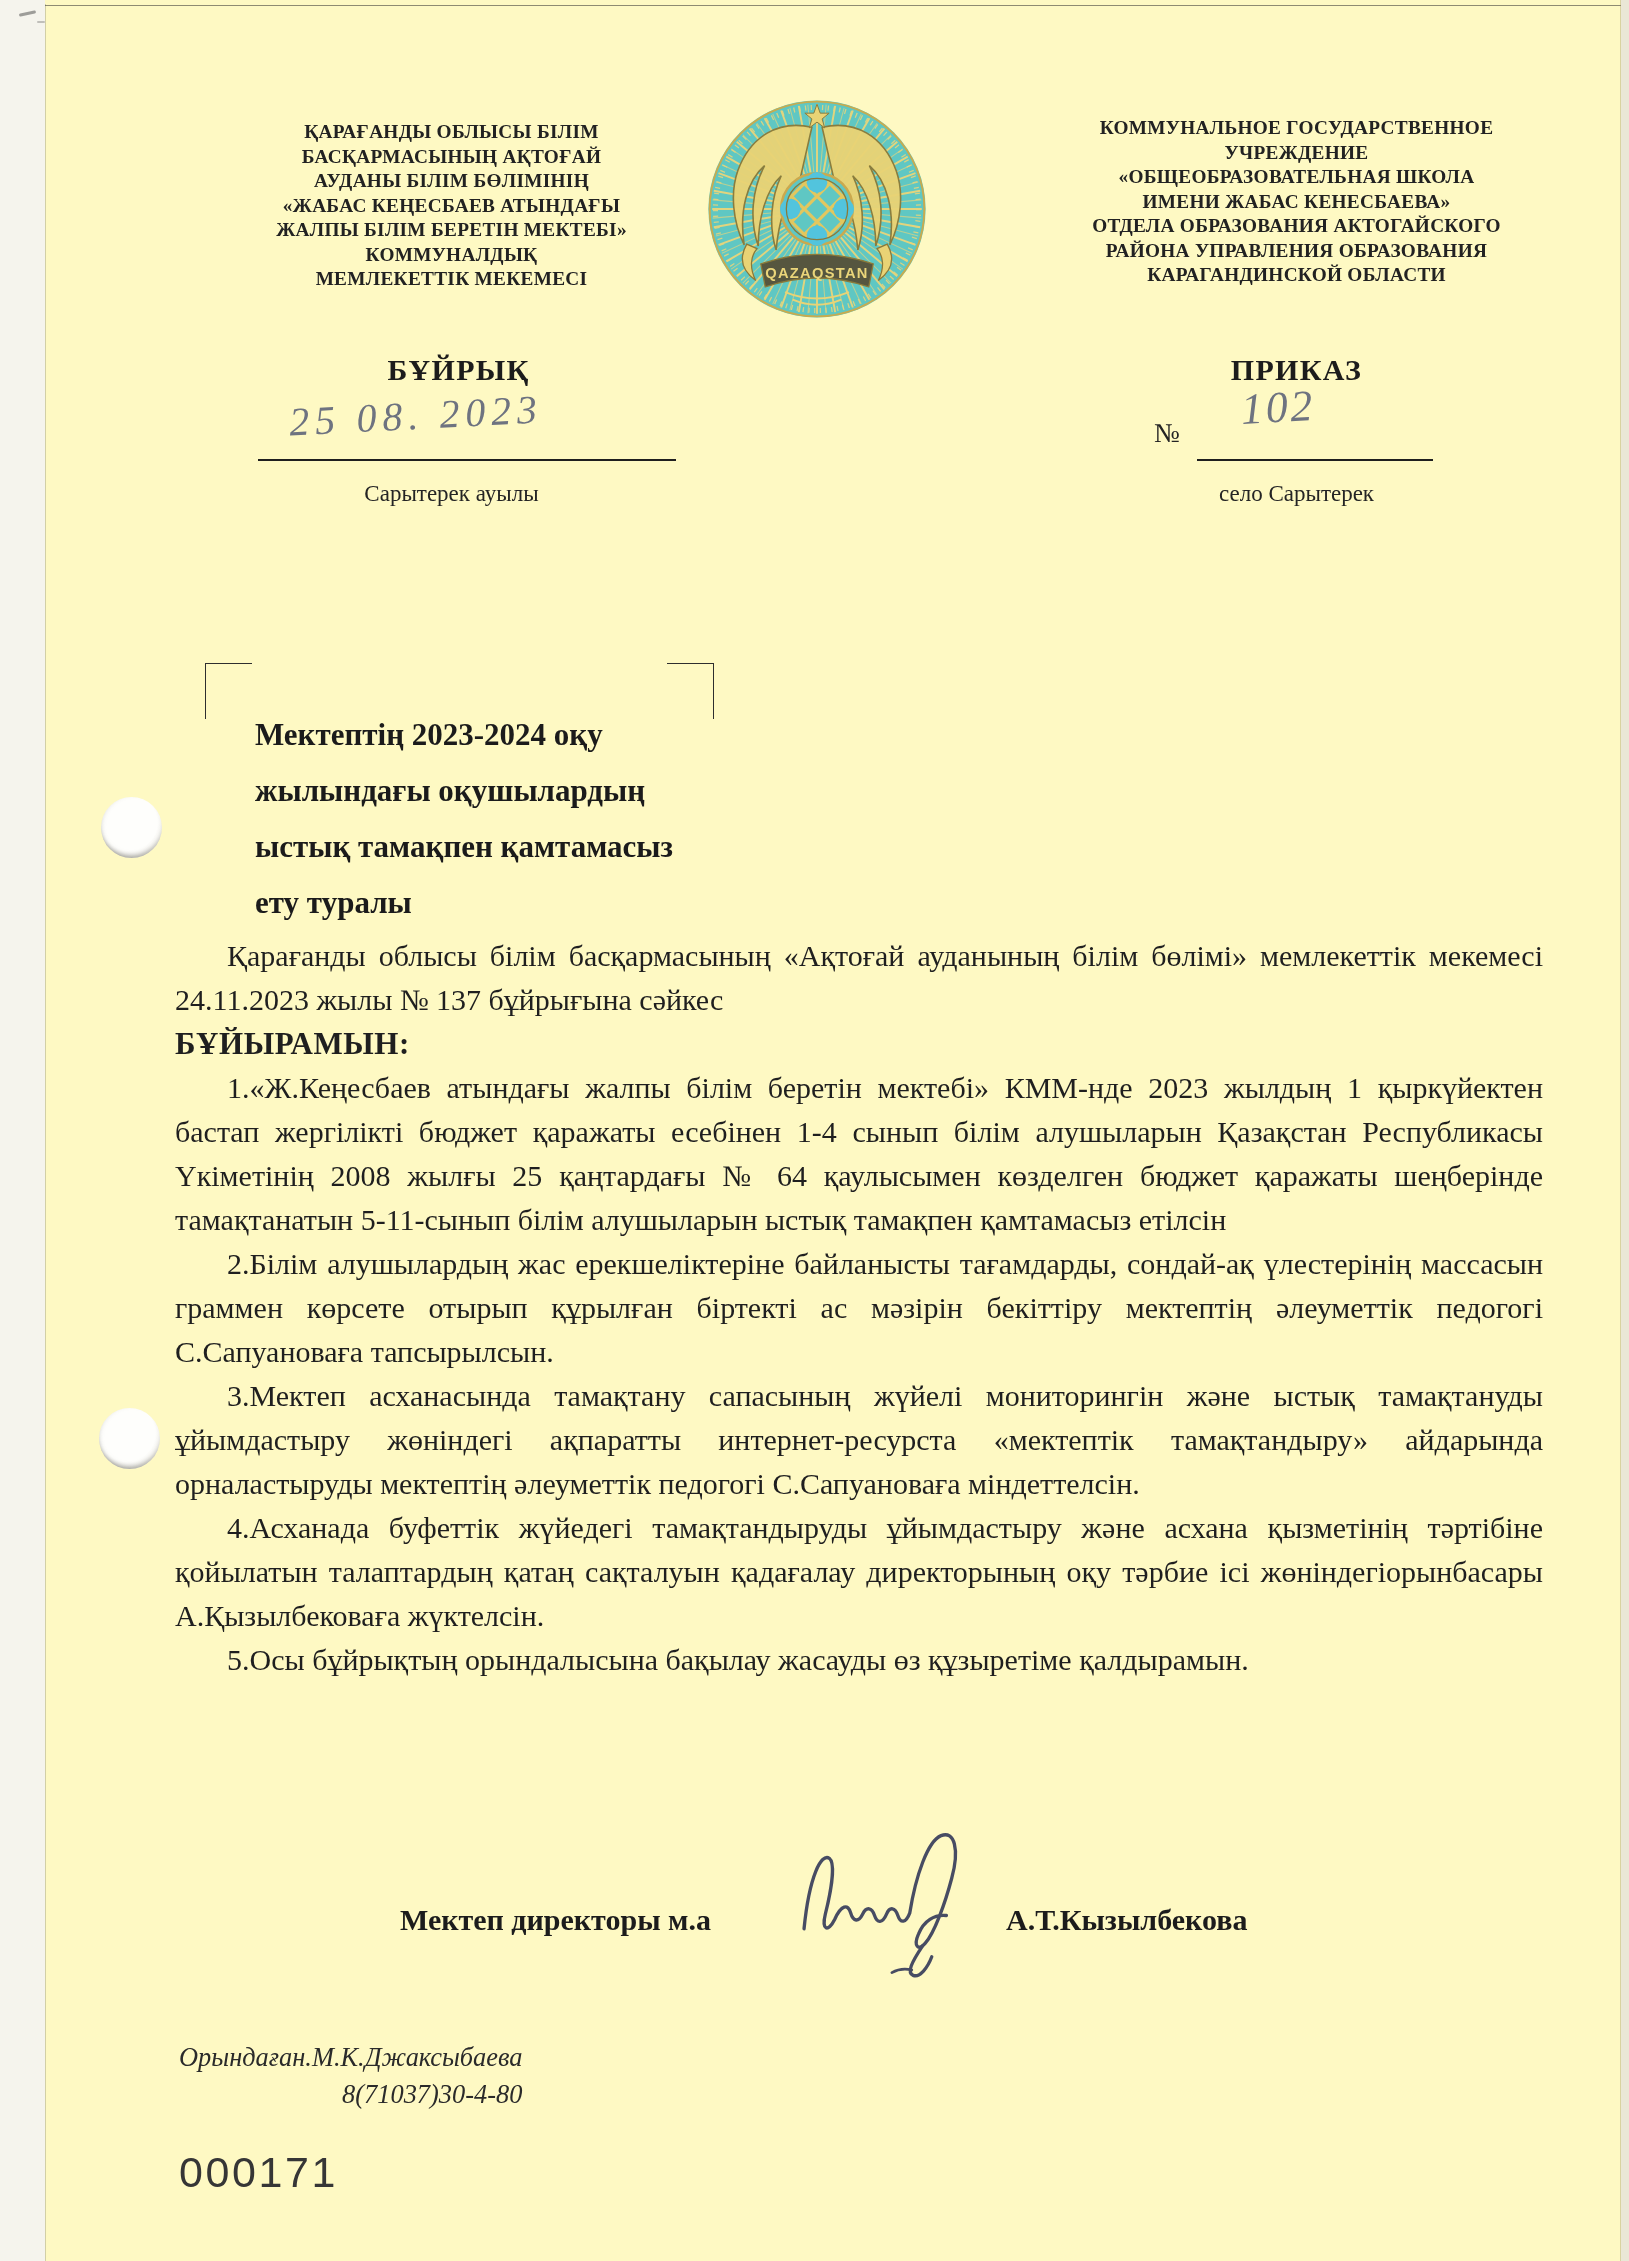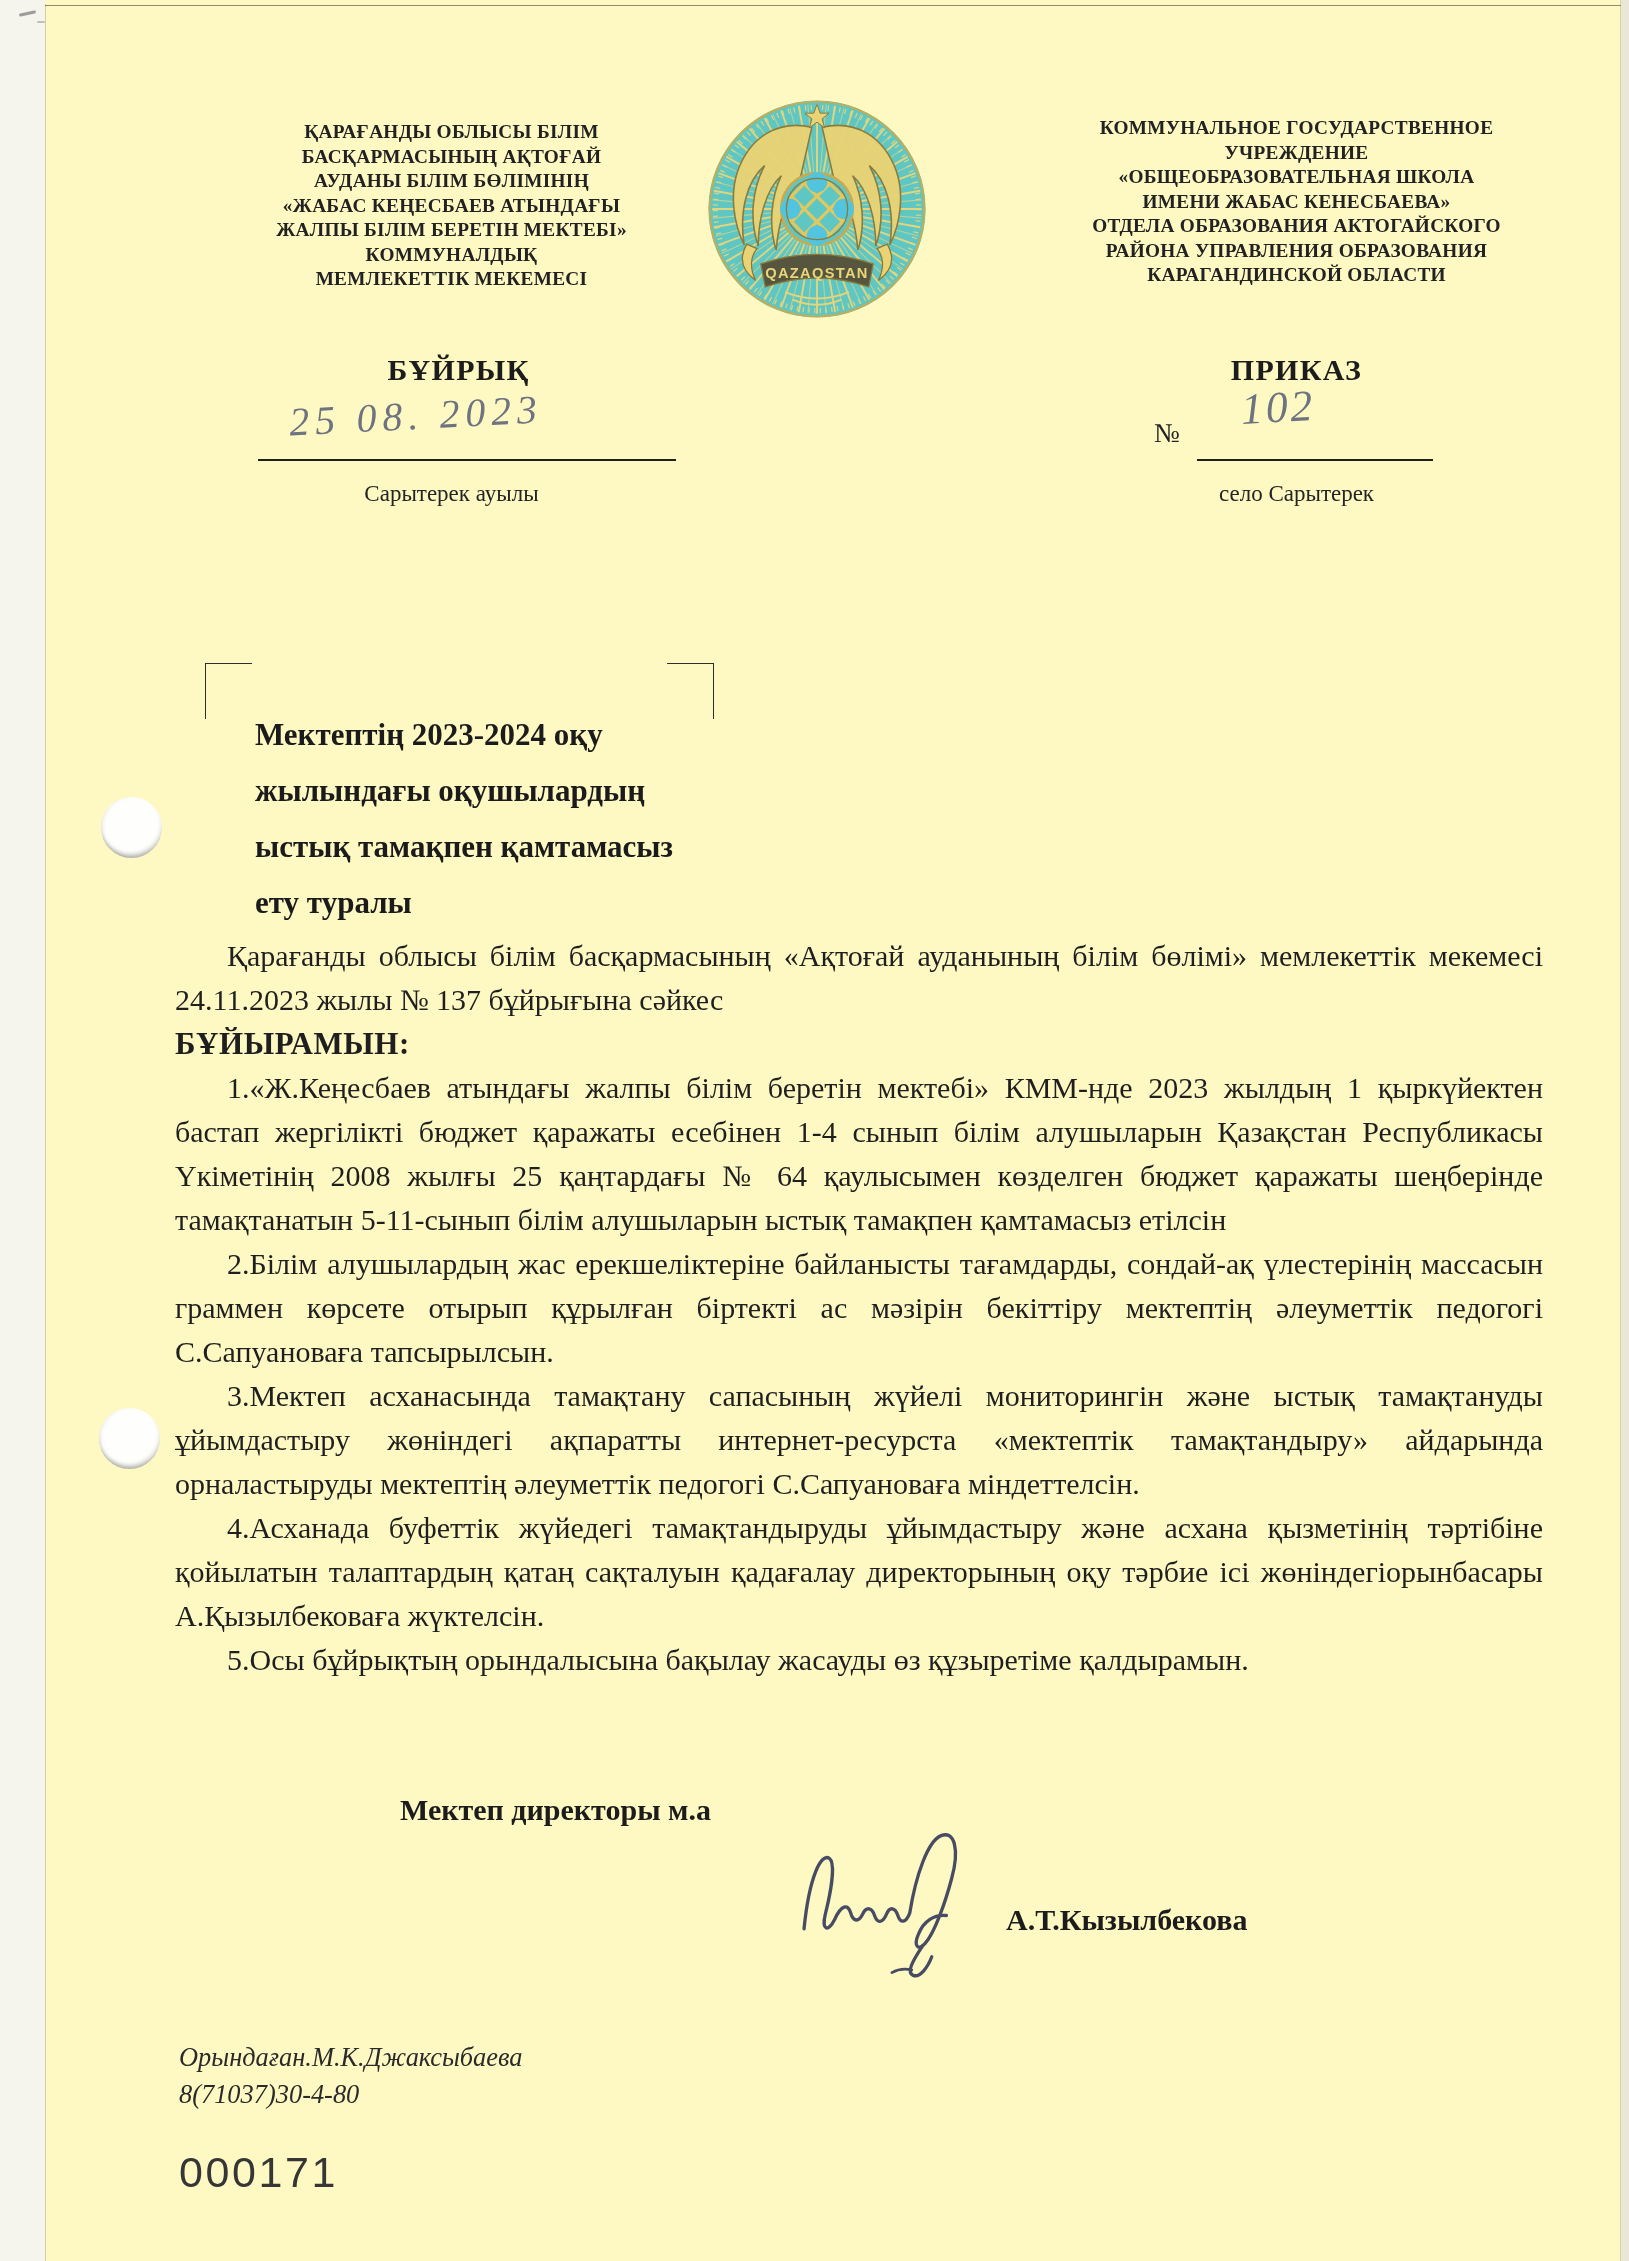--- a/index.html
+++ b/index.html
@@ -68,29 +68,30 @@
 
   
   .body-text{
     position:absolute;left:175px;top:934px;width:1368px;
     font-size:30px;line-height:44px;color:#1f1f1f;
   }
   .para{margin:0;text-align:justify;text-indent:52px;}
   .order-word{margin:0;font-weight:bold;font-size:31px;letter-spacing:0.6px;text-align:left;}
 
   
-  .sig-role{position:absolute;left:400px;top:1793px;font-weight:bold;font-size:30px;color:#1c1c1c;}
+  .sig-role{position:absolute;left:400px;top:1903px;font-weight:bold;font-size:30px;color:#1c1c1c;}
   .sig-name{position:absolute;left:1006px;top:1903px;font-weight:bold;font-size:30px;color:#1c1c1c;}
   .sig-scribble{position:absolute;left:792px;top:1829px;width:213px;height:153px;}
 
   
   .executor{
     position:absolute;left:179px;top:2039px;
     font-style:italic;font-size:26.4px;line-height:37px;color:#2a2a2a;
     white-space:pre-line;
+    text-align:right;
   }
   .catalog-number{
     position:absolute;left:179px;top:2148px;
     font-family:"Liberation Sans","DejaVu Sans",sans-serif;
     font-size:43px;letter-spacing:2.6px;color:#363636;
   }
 </style>
 </head>
 <body>
 

